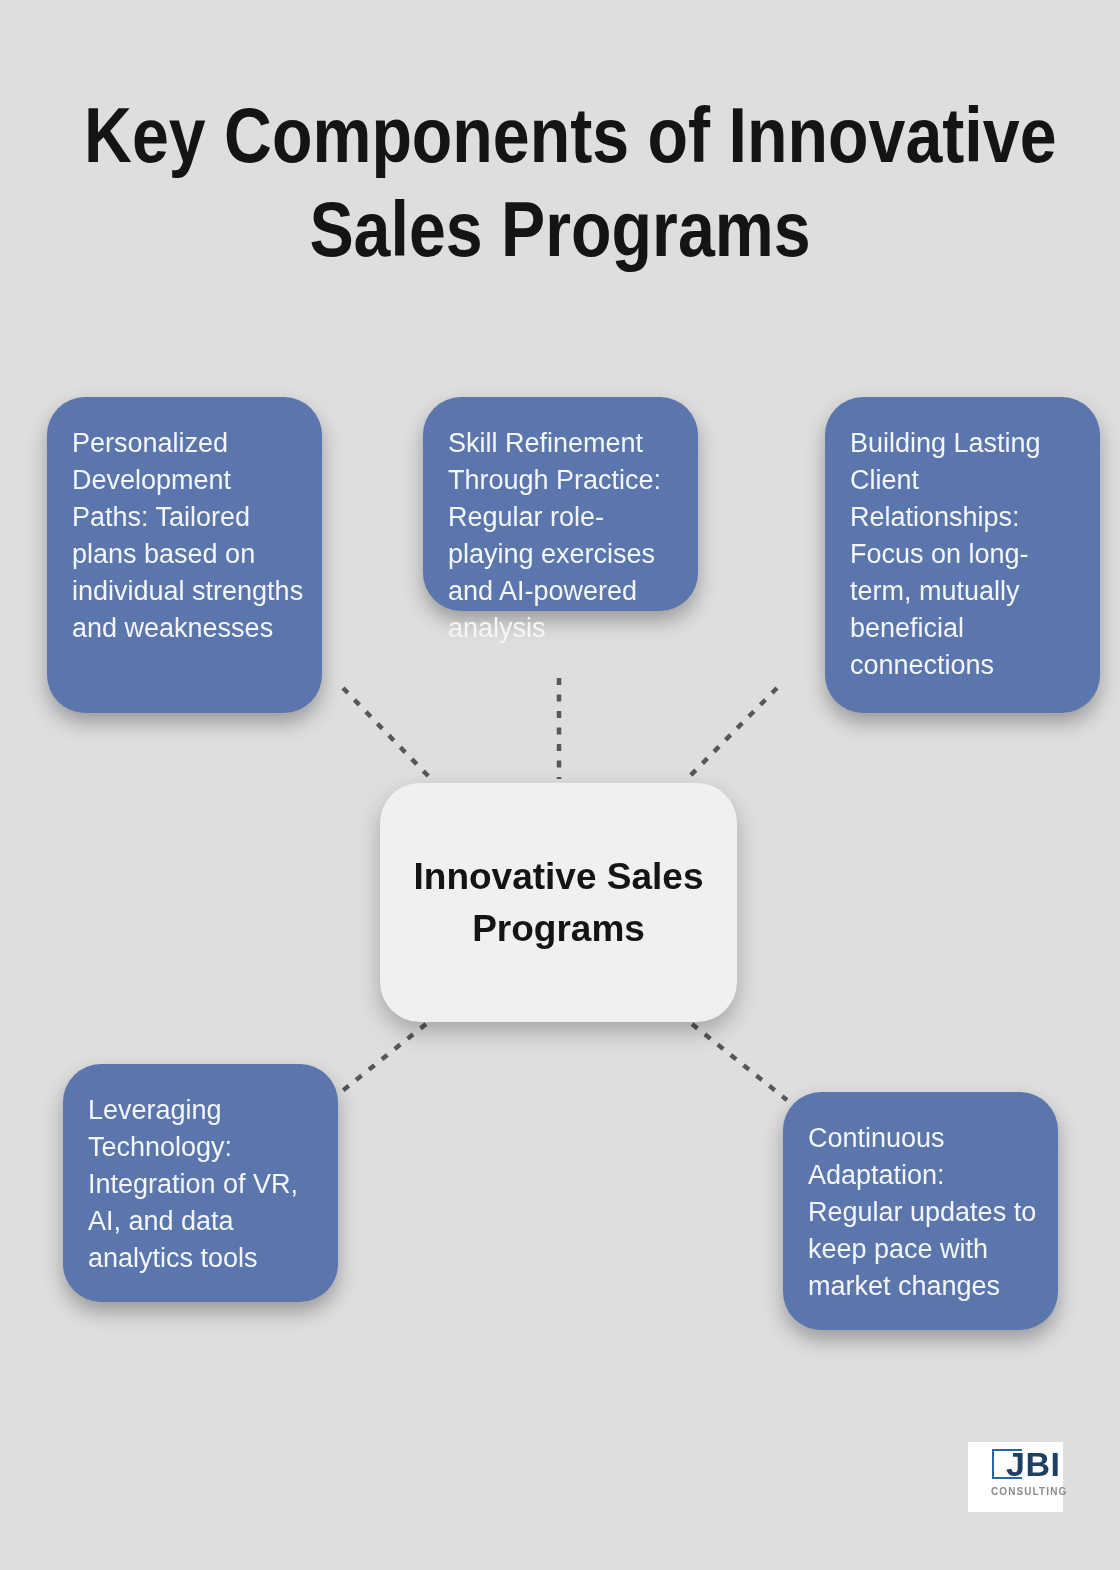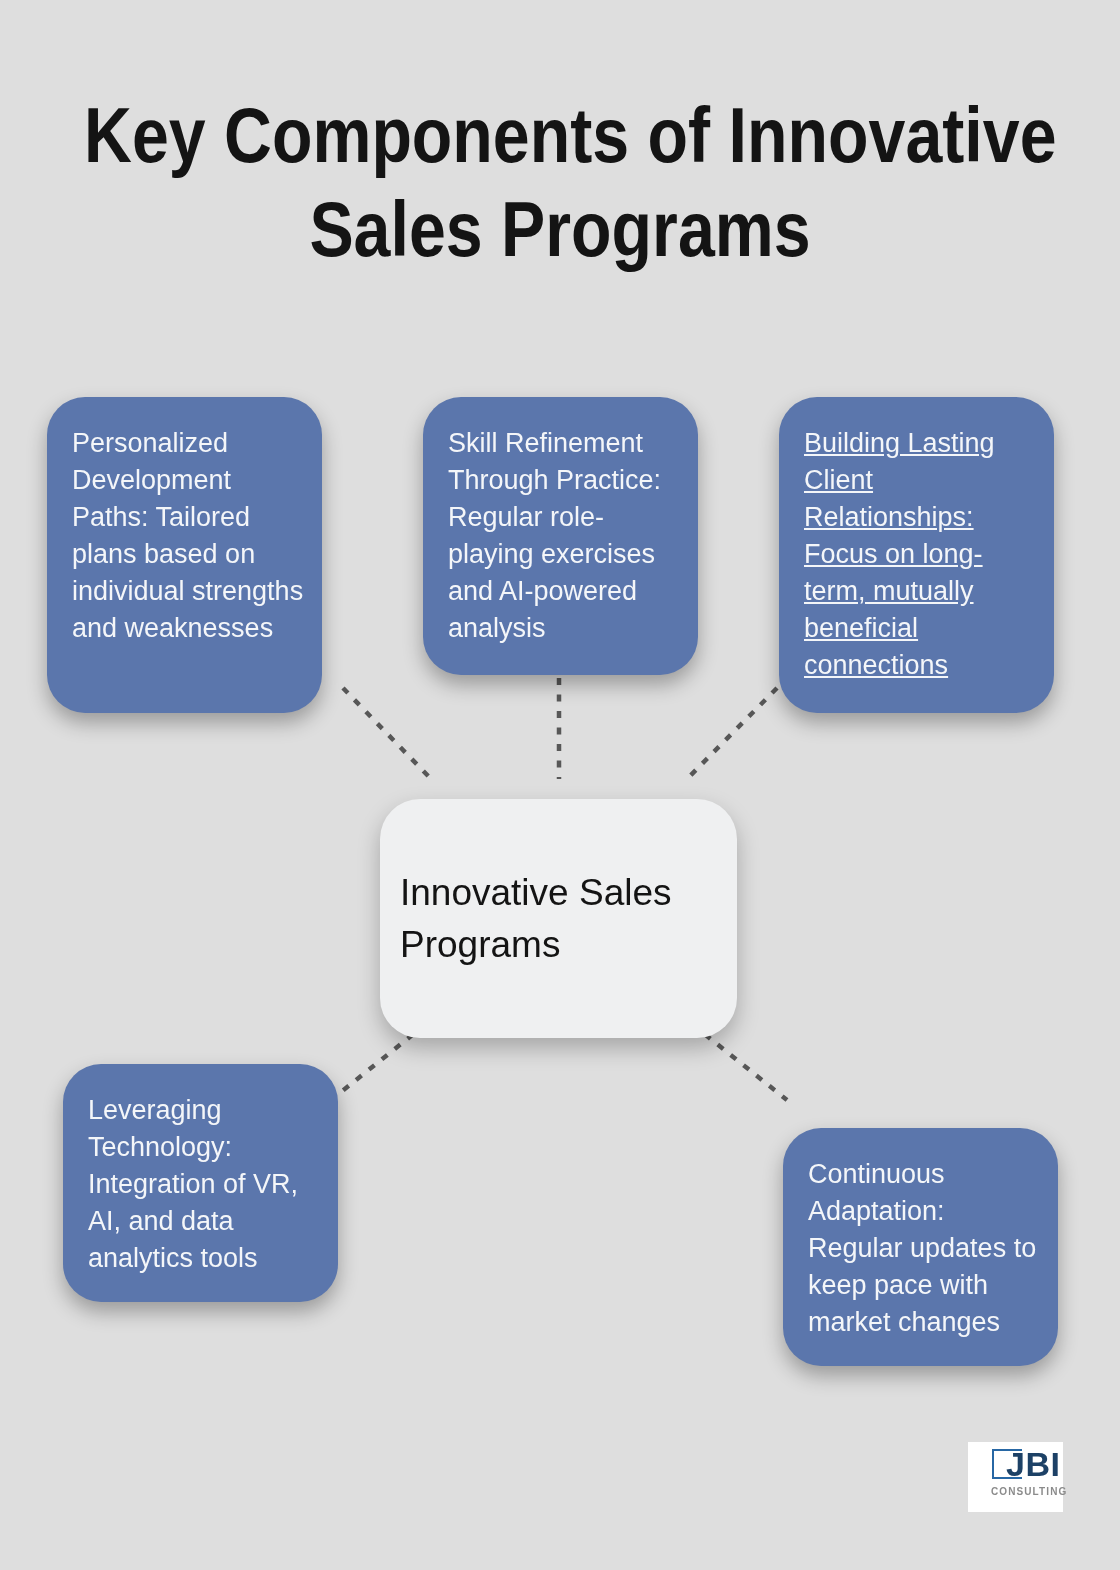--- a/index.html
+++ b/index.html
@@ -24,35 +24,34 @@
   
   .node{
     position:absolute;width:275px;box-sizing:border-box;
     background:#5b76ac;border-radius:38px;
     color:#f4f6f9;font-size:27px;line-height:37px;
     padding:28px 12px 0 25px;
     box-shadow:0 10px 20px rgba(0,0,0,0.30);
     z-index:2;
   }
   .node-1{left:47px;top:397px;height:316px;}
-  .node-2{left:423px;top:397px;height:278px;}
-  .node-3{left:779px;top:397px;height:316px;text-decoration:underline;}
+  .node-2{left:423px;top:397px;height:214px;}
+  .node-3{left:825px;top:397px;height:316px;}
   .node-4{left:63px;top:1064px;height:238px;}
-  .node-5{left:783px;top:1092px;height:238px;margin-top:36px;}
+  .node-5{left:783px;top:1092px;height:238px;}
   
   .center-node{
     position:absolute;left:380px;top:783px;width:357px;height:239px;
     box-sizing:border-box;background:#eff0f1;border-radius:40px;
     display:flex;align-items:center;justify-content:center;
-    color:#141414;
-    font-size:37px;line-height:52px;font-weight:normal;
+    text-align:center;color:#141414;
+    font-size:37px;line-height:52px;font-weight:bold;
     padding:0 20px;
     box-shadow:0 10px 22px rgba(0,0,0,0.25);
     z-index:2;
-    margin-top:16px;
   }
   
   .logo{
     position:absolute;left:968px;top:1442px;width:95px;height:70px;
     background:#ffffff;z-index:3;
   }
   .logo-square{
     position:absolute;left:24px;top:7px;width:30px;height:30px;
     box-sizing:border-box;border:2.5px solid #2767a4;
   }

